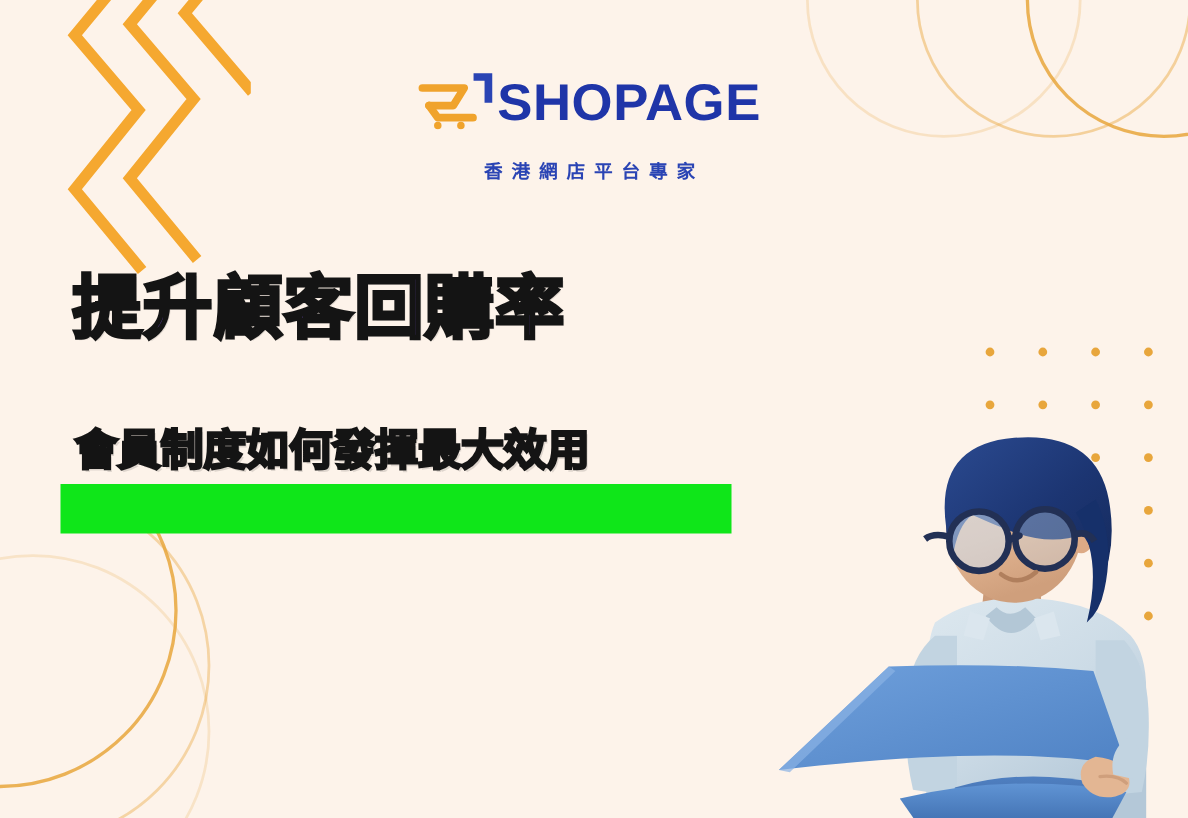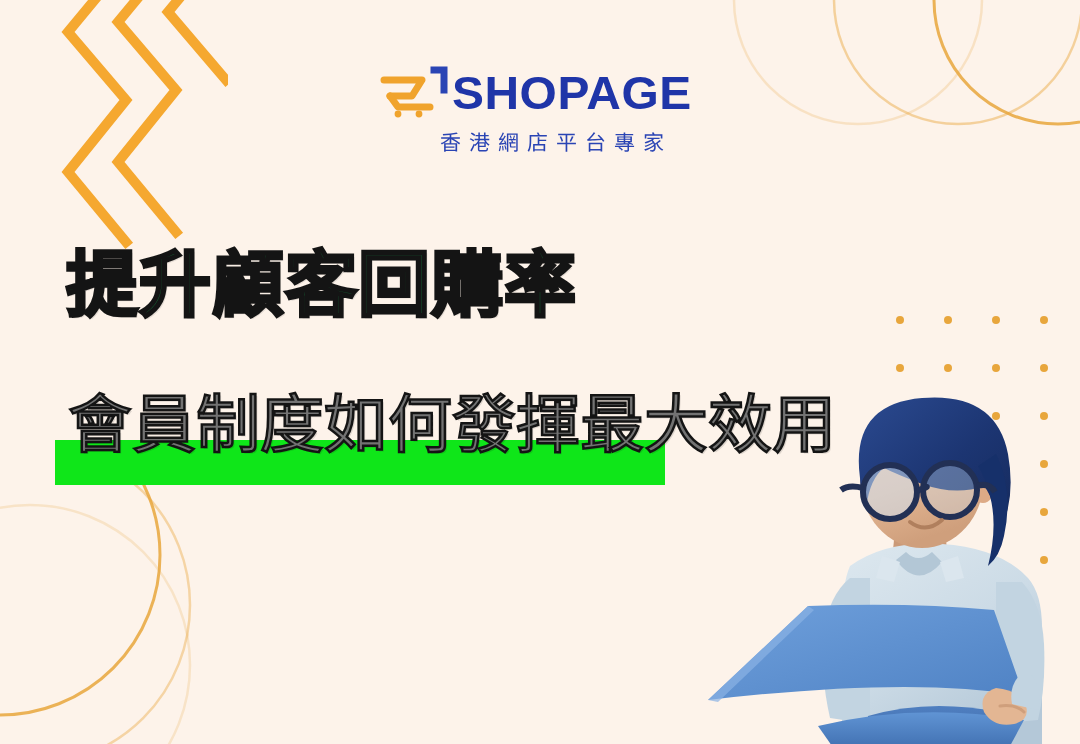--- a/index.html
+++ b/index.html
@@ -72,36 +72,36 @@
     font-weight: 700;
     color: #1f35a8;
     letter-spacing: 0.5px;
     line-height: 1;
     white-space: nowrap;
     transform: scaleX(1.02);
     transform-origin: left center;
   }
   .logo-sub {
     margin-left: 62px;
-    margin-top: 8px;
-    font-size: 21px;
-    font-weight: 400;
+    margin-top: 24px;
+    font-size: 17px;
+    font-weight: 700;
     color: #2a44b4;
     letter-spacing: 8px;
     white-space: nowrap;
   }
 
   
   .headline {
     position: absolute;
     left: 66px;
     top: 248px;
-    font-size: 72px;
-    font-weight: 700;
-    color: #14532d;
+    font-size: 63px;
+    font-weight: 700;
+    color: #8b5cf6;
     letter-spacing: 1px;
     line-height: 1.05;
     white-space: nowrap;
     -webkit-text-stroke: 3px #141414;
     text-shadow: 2px 2px 0 rgba(0,0,0,0.10);
   }
   .sub-wrap {
     position: absolute;
     left: 55px;
     top: 390px;
@@ -113,22 +113,22 @@
     left: 0;
     top: 50px;
     width: 610px;
     height: 45px;
     background: #0fe619;
   }
   .subhead {
     position: absolute;
     left: 13px;
     top: 0;
-    font-size: 64px;
-    font-weight: 400;
+    font-size: 39px;
+    font-weight: 700;
     color: #737373;
     letter-spacing: 0;
     line-height: 1.1;
     white-space: nowrap;
     -webkit-text-stroke: 2.5px #141414;
     text-shadow: 2px 2px 0 rgba(0,0,0,0.12);
   }
 
   
   .character {

